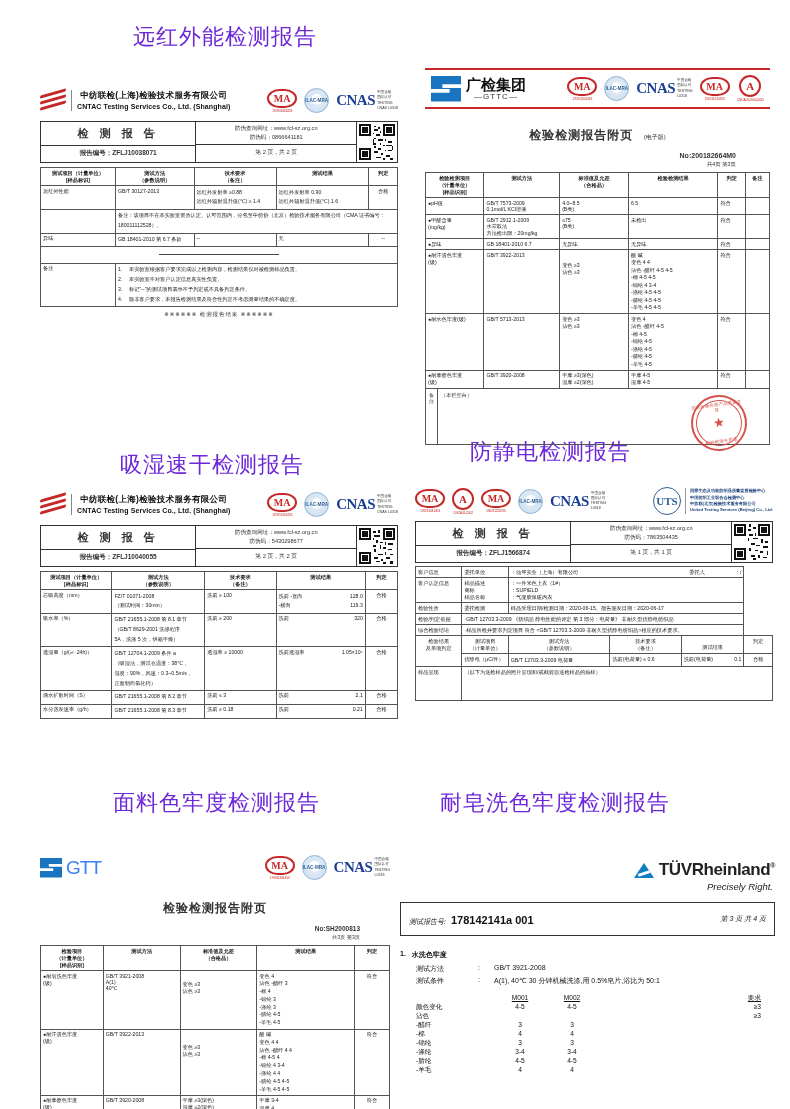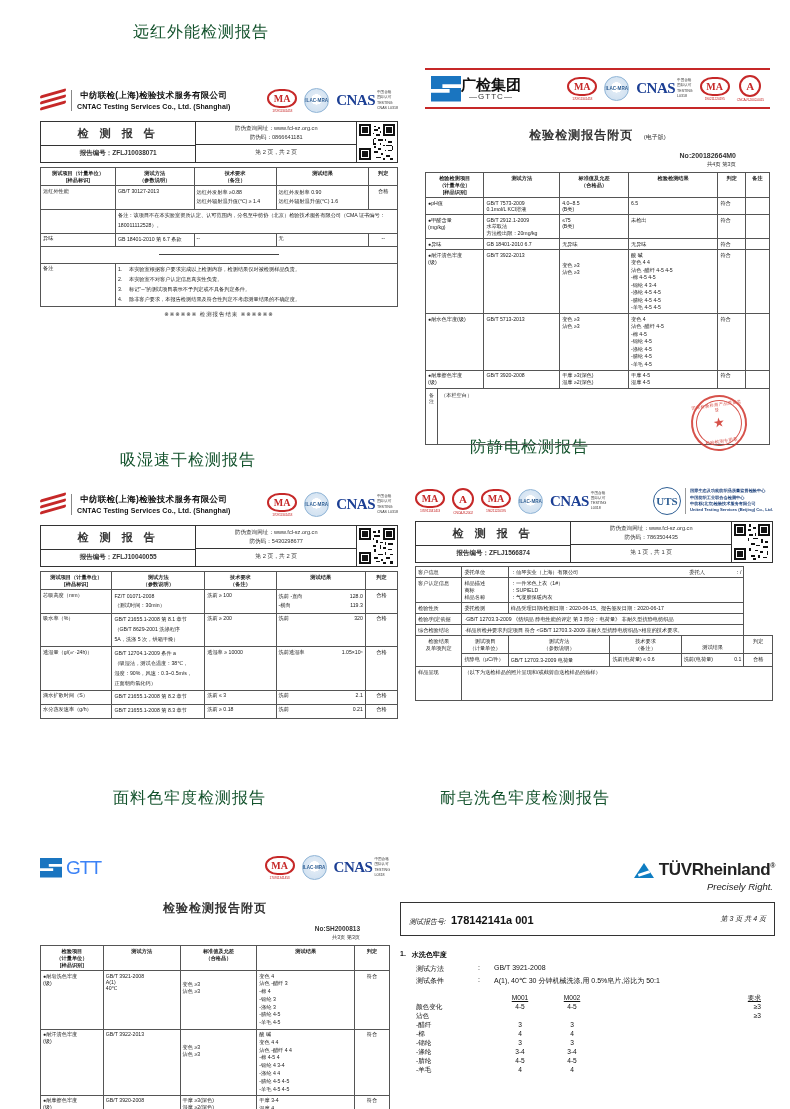--- a/index.html
+++ b/index.html
@@ -10,22 +10,22 @@
     font-family: "Liberation Sans", "DejaVu Sans", sans-serif;
     color: #333;
     position: relative;
     overflow: hidden;
   }
   .page { position: relative; width: 790px; height: 1109px; }
 
   
   .sec-title {
     position: absolute;
-    font-size: 16px;
-    color: #14532d;
+    font-size: 22px;
+    color: #6d28d9;
     letter-spacing: 1px;
     white-space: nowrap;
     font-family: "DejaVu Sans", "Liberation Sans", sans-serif;
   }
 
   
   .report { position: absolute; }
 
   
   .logo-row { display: flex; align-items: center; justify-content: space-between; }
@@ -82,21 +82,21 @@
   .hb-row:last-child { border-bottom: none; }
   .rpt-title { font-size: 11px; font-weight:bold; letter-spacing: 4px; padding: 4px 0; }
   .rpt-no { font-size: 6.5px; font-weight:bold; padding: 3px 0; }
   .aw-line { font-size: 5.6px; line-height: 1.5; padding: 2px 0; text-align:center; }
   .pg-line { font-size: 5.8px; padding: 3px 0; }
   .qr { width: 36px; height: 36px; margin: 2px auto; display:block; }
 
   
   .gttc-band { border-top: 2px solid #c62828; border-bottom: 2px solid #c62828;
                display:flex; align-items:center; justify-content:space-between; padding: 5px 6px; }
-  .gttc-left { display:flex; align-items:center; }
+  .gttc-left { display:flex; align-items:center; gap: 5px; }
   .gttc-mark { width: 30px; height: 26px; background:#1a75c0; position:relative; flex:none;
                clip-path: polygon(0 0,100% 0,100% 34%,38% 34%,38% 48%,100% 48%,100% 100%,0 100%,0 66%,62% 66%,62% 52%,0 52%); }
   .gttc-name { font-size: 15px; font-weight: bold; color:#111; line-height:1; }
   .gttc-sub { font-size: 8px; color:#333; letter-spacing: 1px; text-align:center; }
 
   
   .uts-wrap { display:flex; align-items:center; gap:4px; }
   .uts-mark { width: 28px; height: 28px; border:1.2px solid #2f5f94; border-radius:50%;
               color:#2f5f94; font-size:11px; font-weight:bold; display:flex; align-items:center;
               justify-content:center; font-family:"Liberation Serif", serif; flex:none; }

